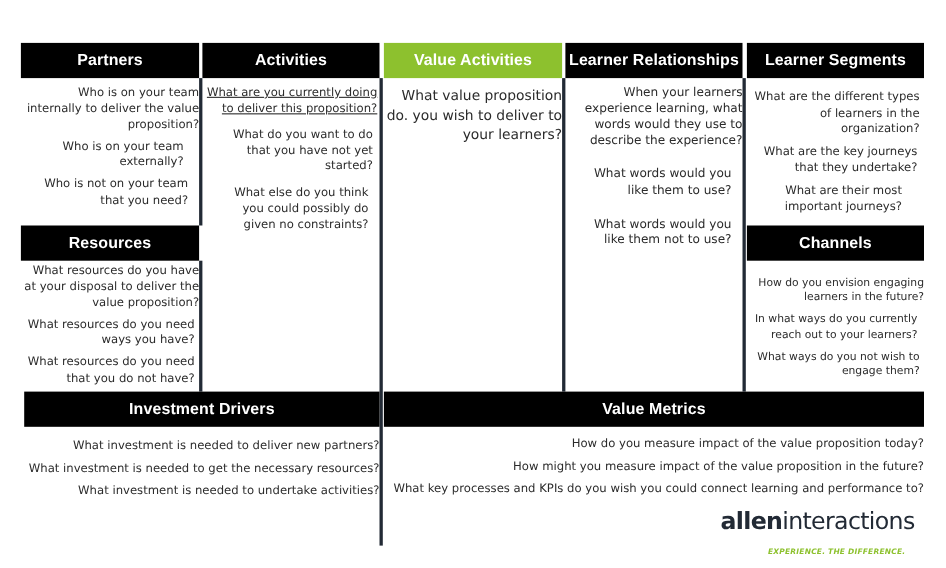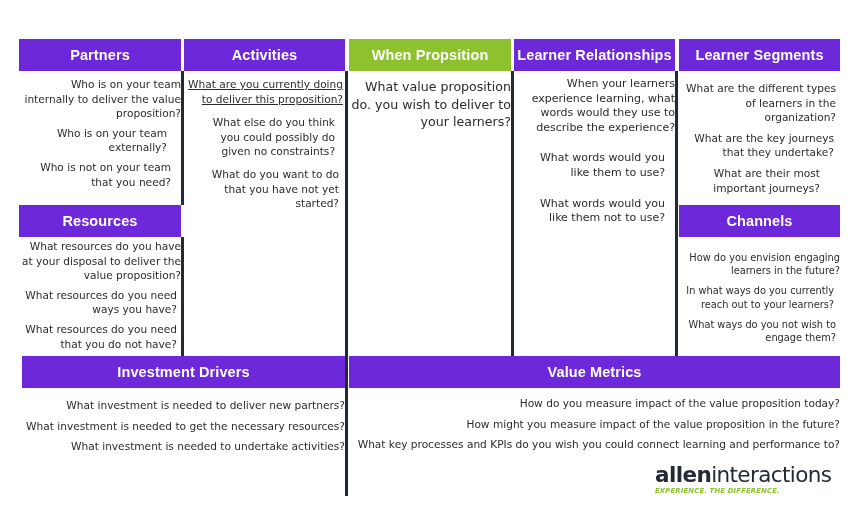--- a/index.html
+++ b/index.html
@@ -1,35 +1,35 @@
 <!DOCTYPE html>
 <html><head>
   <meta charset="utf-8">
   <style>
     html, body { margin: 0; padding: 0; background: #ffffff; }
     body { width: 860px; height: 516px; position: relative; overflow: hidden;
            font-family: "DejaVu Sans", sans-serif; color: #2a2f36; }
-    .hdr { position: absolute; background: #6d28d9; color: #ffffff;
+    .hdr { position: absolute; background: #000000; color: #ffffff;
            font-family: "Liberation Sans", sans-serif; font-weight: bold;
            font-size: 14.5px; display: flex; align-items: center; justify-content: center;
            box-sizing: border-box; letter-spacing: 0.1px; white-space: nowrap; }
     .hdr.green { background: #8dc12e; }
     .body { position: absolute; box-sizing: border-box; text-align: right;
             font-size: 10.6px; line-height: 14.6px; color: #2b2b2b; }
     .body p { margin: 0 0 8px 0; }
     .vline { position: absolute; background: #222a35; width: 3px; }
     .vp-text { font-size: 12.6px; line-height: 17.6px; }
     .logo { position: absolute; left: 655px; top: 464px; width: 172px; }
     .logo-main { font-family: "DejaVu Sans", sans-serif; font-size: 21.5px; color: #222a35;
                  letter-spacing: -0.6px; line-height: 22px; white-space: nowrap; }
     .logo-main b { font-weight: bold; }
     .logo-main span.light { font-weight: normal; }
     .logo-tag { font-family: "DejaVu Sans", sans-serif; font-size: 6.8px; font-weight: bold;
-                font-style: italic; color: #8dc12e; text-align: left; letter-spacing: 0.2px;
-                margin-top: 1px; padding-right: 4px; white-space: nowrap; }
+                font-style: italic; color: #8dc12e; text-align: right; letter-spacing: 0.2px;
+                margin-top: 12px; padding-right: 4px; white-space: nowrap; }
   </style>
 </head>
 <body>
 
 <div class="vline" style="left:181px; top:71px; height:134px;"></div>
 <div class="vline" style="left:181px; top:237px; height:119px;"></div>
 <div class="vline" style="left:345px; top:71px; height:425px;"></div>
 <div class="vline" style="left:511px; top:71px; height:285px;"></div>
 <div class="vline" style="left:675px; top:71px; height:285px;"></div>
 
@@ -43,25 +43,25 @@
 <div class="hdr" style="left:19px; top:205px; width:162px; height:32px;">Resources</div>
 <div class="body" style="left:19px; top:239px; width:162px;">
   <p style="margin-bottom:5px;">What resources do you have at your disposal to deliver the value proposition?</p>
   <p style="margin-bottom:5px; padding:0 4px;">What resources do you need ways you have?</p>
   <p style="padding:0 4px;">What resources do you need that you do not have?</p>
 </div>
 
 <div class="hdr" style="left:184px; top:39px; width:161px; height:32px;">Activities</div>
 <div class="body" style="left:186px; top:77px; width:157px;">
   <p style="margin-bottom:9px;text-decoration:underline;">What are you currently doing to deliver this proposition?</p>
+  <p style="margin-bottom:9px; padding:0 4px;">What do you want to do that you have not yet started?</p>
   <p style="padding:0 8px;">What else do you think you could possibly do given no constraints?</p>
-  <p style="margin-bottom:9px; padding:0 4px;">What do you want to do that you have not yet started?</p>
 </div>
 
-<div class="hdr green" style="left:349px; top:39px; width:162px; height:32px;">When Propsition</div>
+<div class="hdr green" style="left:349px; top:39px; width:162px; height:32px;">Value Activities</div>
 <div class="body vp-text" style="left:349px; top:78px; width:162px;">
   <p>What value proposition do.  you wish to deliver to your learners?</p>
 </div>
 
 <div class="hdr" style="left:514px; top:39px; width:161px; height:32px;">Learner Relationships</div>
 <div class="body" style="left:514px; top:77px; width:161px; font-size:11px;">
   <p style="margin-bottom:16px;">When your learners experience learning, what words would they use to describe the experience?</p>
   <p style="margin-bottom:16px; padding:0 10px;">What words would you like them to use?</p>
   <p style="padding:0 10px;">What words would you like them not to use?</p>
 </div>

